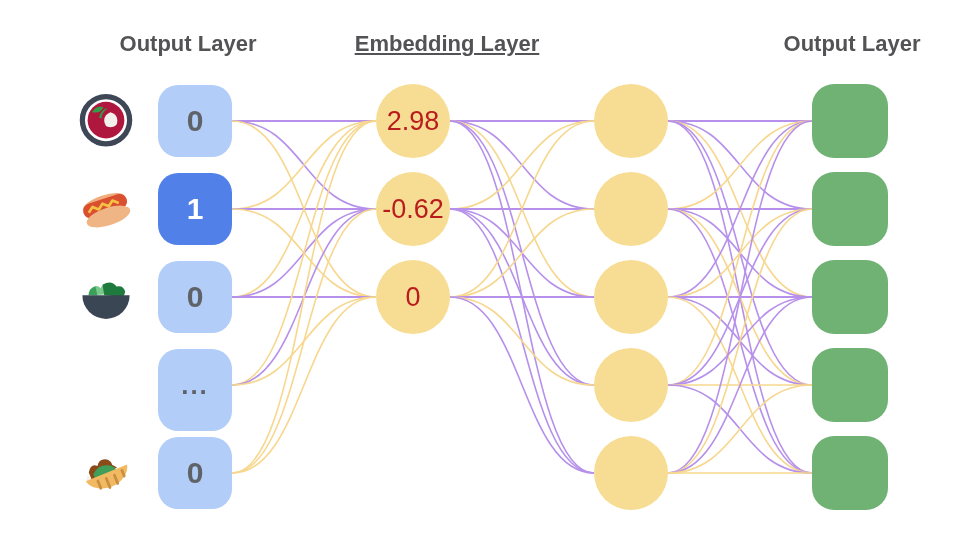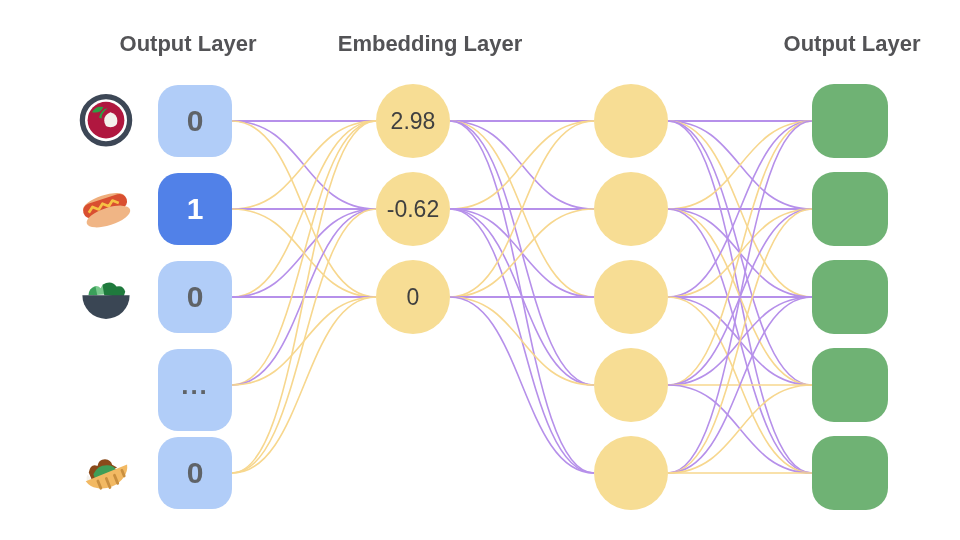--- a/index.html
+++ b/index.html
@@ -6,42 +6,42 @@
   #stage{
     position:relative;width:960px;height:540px;overflow:hidden;
     background:#ffffff;font-family:"Liberation Sans", sans-serif;
   }
   .layer-title{
     position:absolute;top:31px;height:26px;line-height:26px;
     text-align:center;font-weight:bold;font-size:22px;
     color:var(--title-color,#535356);
   }
   #title-input{left:88px;width:200px;}
-  #title-embedding{left:300px;width:260px;}
+  #title-embedding{left:317px;width:260px;text-decoration:underline;}
   #title-output{left:742px;width:220px;}
 
   #edges{position:absolute;left:0;top:0;}
 
   .input-node{
     position:absolute;left:158px;width:74px;height:72px;
     background:var(--input-node-fill,#b1cdf8);border-radius:20px;
     display:flex;align-items:center;justify-content:center;
     font-weight:bold;font-size:30px;color:var(--input-label,#5f6368);
   }
   .input-node.active{
     background:var(--input-node-active-fill,#5181e8);
     color:var(--active-label,#ffffff);
   }
   .input-node.dots{font-size:26px;letter-spacing:2px;padding-bottom:10px;}
 
   .circle-node{
     position:absolute;width:74px;height:74px;border-radius:50%;
     background:var(--embedding-node-fill,#f7dd94);
     display:flex;align-items:center;justify-content:center;
-    font-size:23px;color:#404040;
+    font-size:27px;color:#b91c1c;
   }
   .embedding-node{left:376px;}
   .hidden-node{left:594px;}
 
   .output-node{
     position:absolute;left:812px;width:76px;height:74px;
     background:var(--output-node-fill,#6fb274);border-radius:22px;
   }
 
   .food-icon{position:absolute;left:78px;width:56px;height:56px;}

